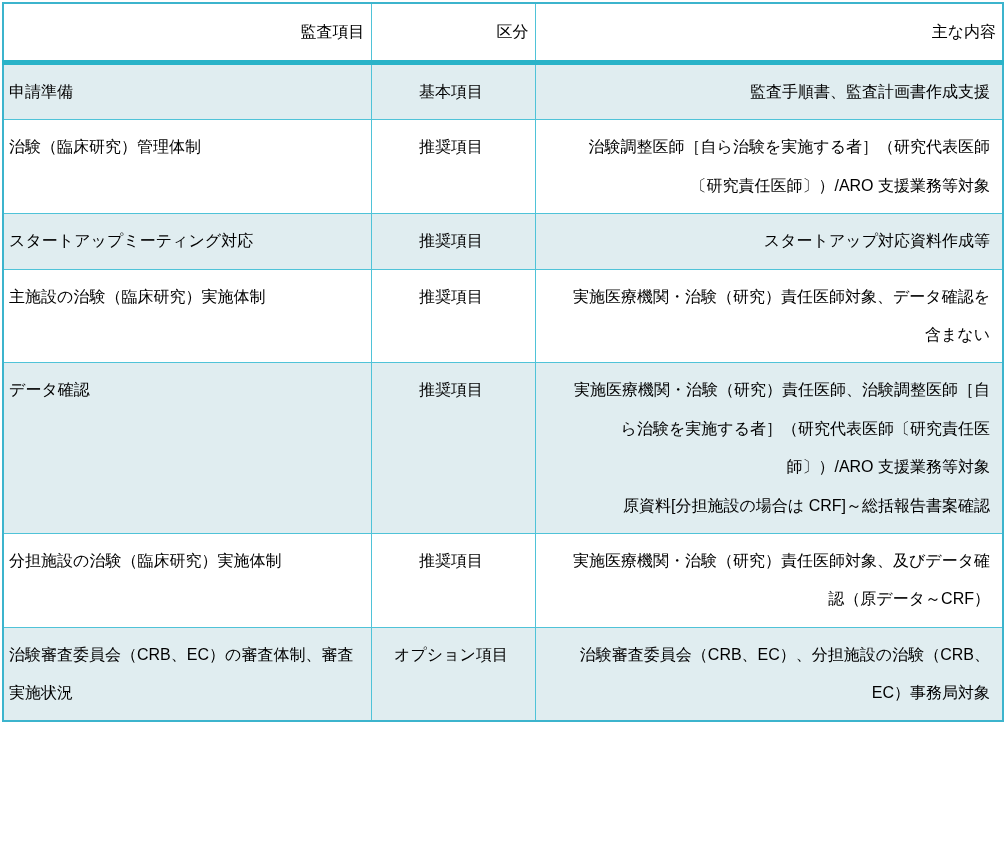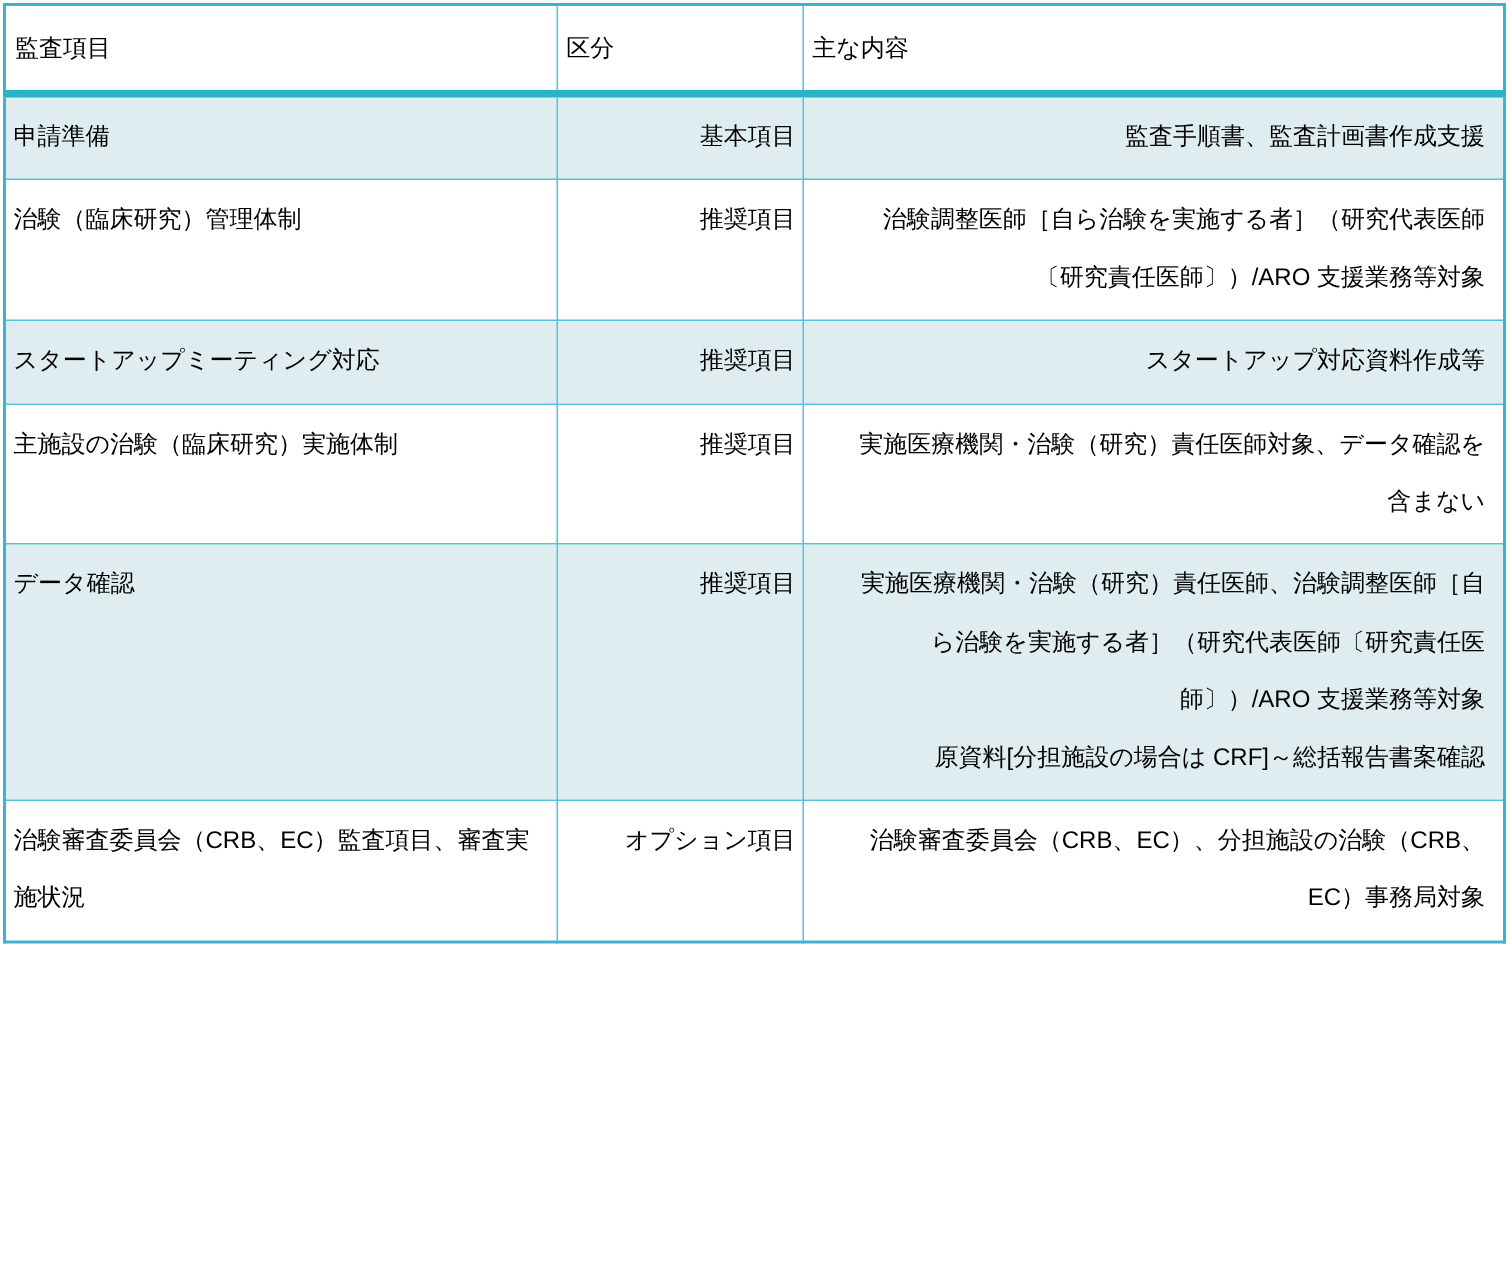--- a/index.html
+++ b/index.html
@@ -31,41 +31,41 @@
   table.audit-table {
     border: 2px solid #3cb4cd;
   }
   th {
     background: #ffffff;
     border-bottom: 5px solid #2ab3c8 !important;
     height: 52px;
     font-weight: normal;
     font-size: 16px;
     color: #000000;
-    text-align: left;
+    text-align: right;
     vertical-align: middle;
     padding: 2px 6px;
   }
   td {
     font-size: 16px;
     color: #000000;
     line-height: 2.4;
     vertical-align: top;
     padding: 8px 12px;
     background: #ffffff;
   }
   tbody tr:nth-child(odd) td {
     background: #e0edf0;
   }
   td.c-item {
     text-align: left;
     padding-left: 5px;
   }
   td.c-cat {
-    text-align: right;
+    text-align: center;
     padding-left: 0;
     padding-right: 4px;
   }
   td.c-content {
     text-align: right;
     white-space: pre-wrap;
     padding-left: 28px;
   }
 </style>
 </head>
@@ -105,18 +105,23 @@
       <td class="c-cat">推奨項目</td>
       <td class="c-content">実施医療機関・治験（研究）責任医師対象、データ確認を含まない</td>
     </tr>
     <tr>
       <td class="c-item">データ確認</td>
       <td class="c-cat">推奨項目</td>
       <td class="c-content">実施医療機関・治験（研究）責任医師、治験調整医師［自ら治験を実施する者］（研究代表医師〔研究責任医師〕）/ARO 支援業務等対象
 原資料[分担施設の場合は CRF]～総括報告書案確認</td>
     </tr>
     <tr>
-      <td class="c-item">治験審査委員会（CRB、EC）監査項目、審査実施状況</td>
+      <td class="c-item">分担施設の治験（臨床研究）実施体制</td>
+      <td class="c-cat">推奨項目</td>
+      <td class="c-content">実施医療機関・治験（研究）責任医師対象、及びデータ確認（原データ～CRF）</td>
+    </tr>
+    <tr>
+      <td class="c-item">治験審査委員会（CRB、EC）の審査体制、審査実施状況</td>
       <td class="c-cat">オプション項目</td>
       <td class="c-content">治験審査委員会（CRB、EC）、分担施設の治験（CRB、EC）事務局対象</td>
     </tr>
   </tbody>
 </table>
 
 </body></html>

